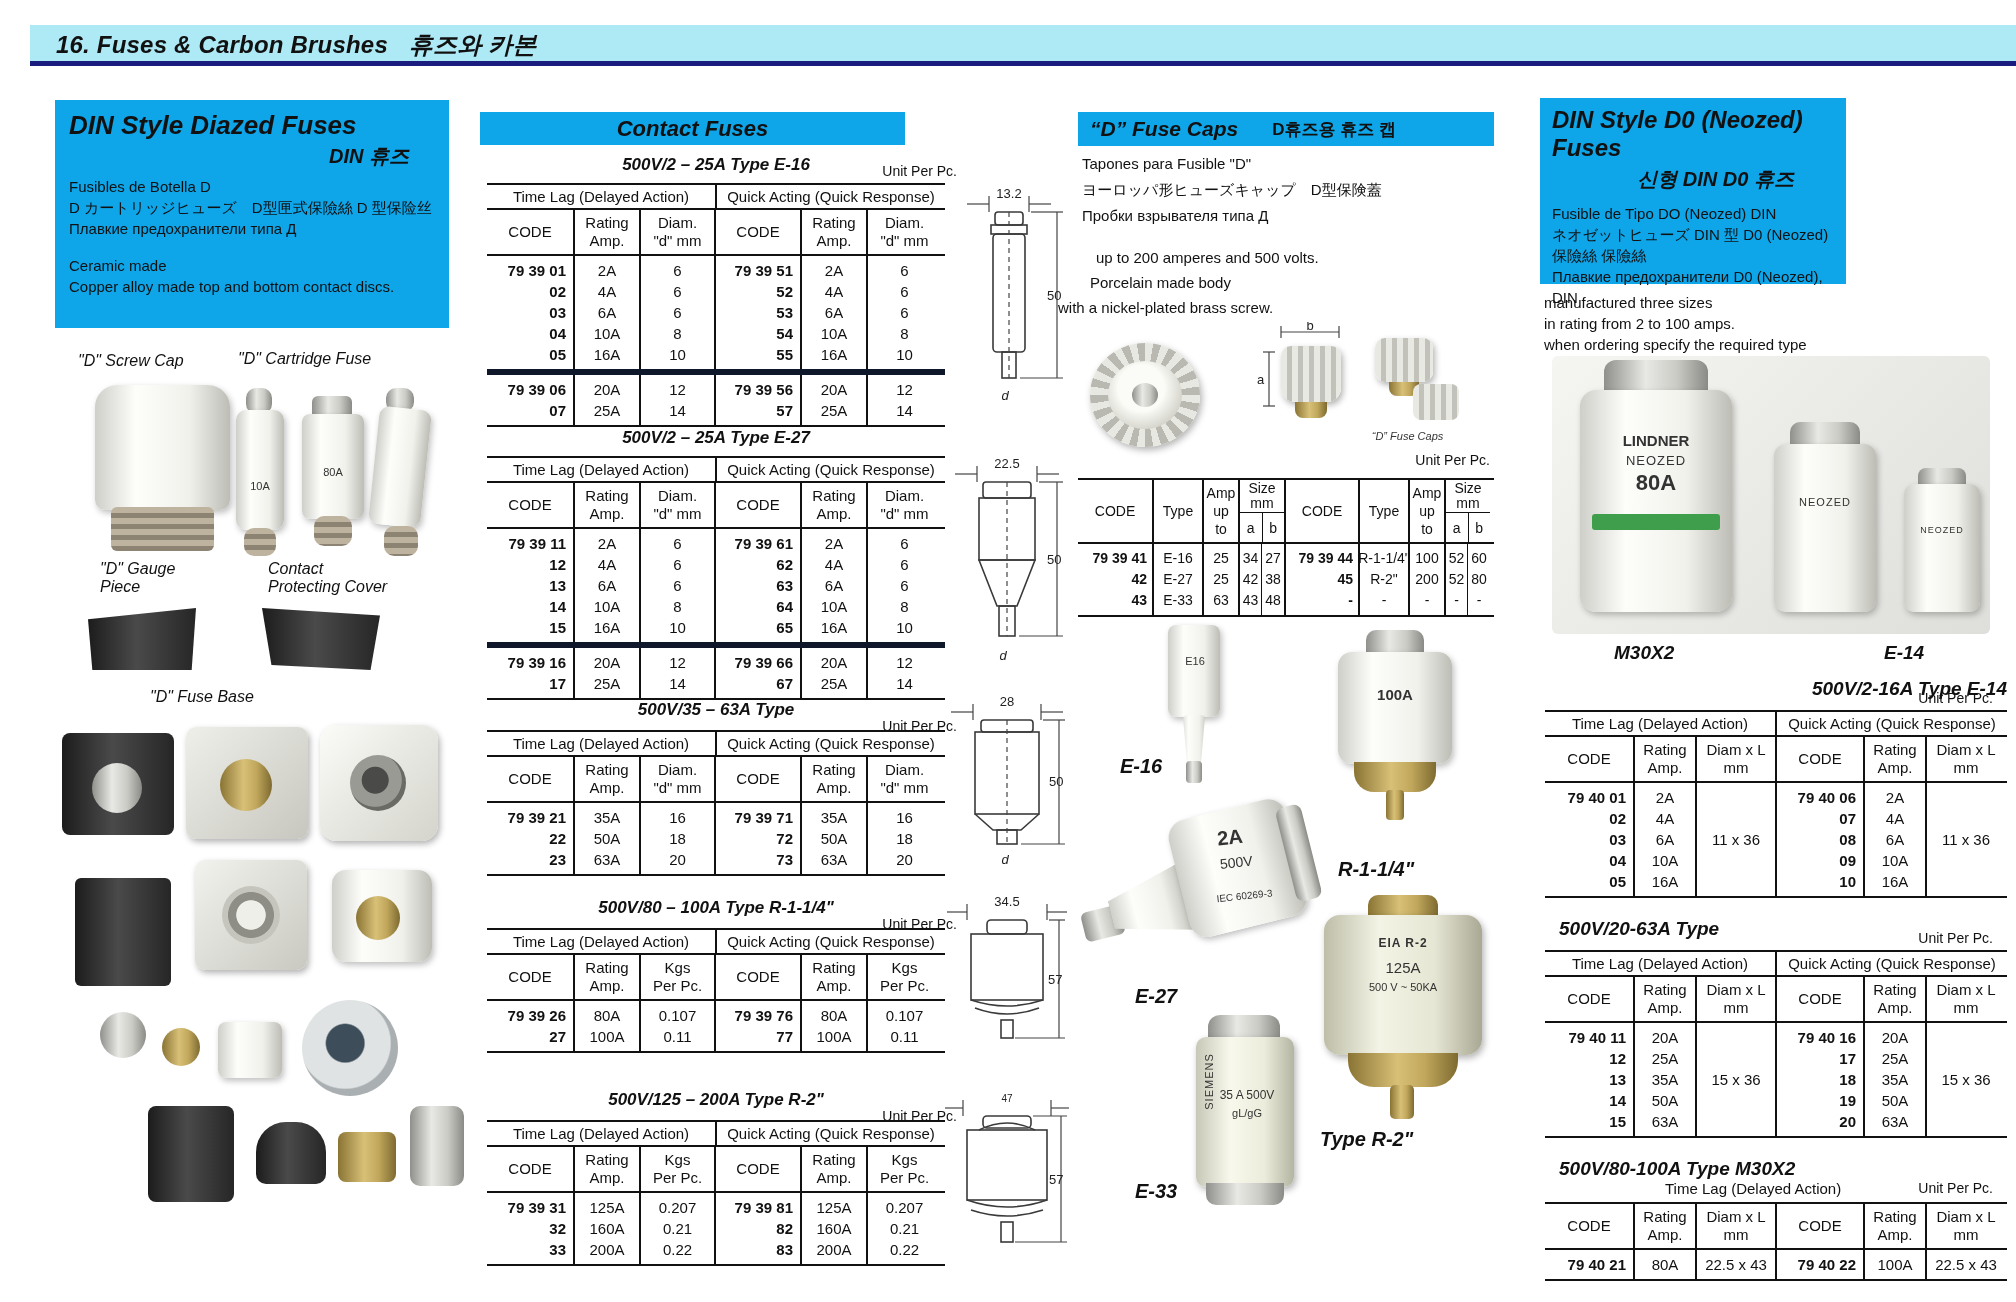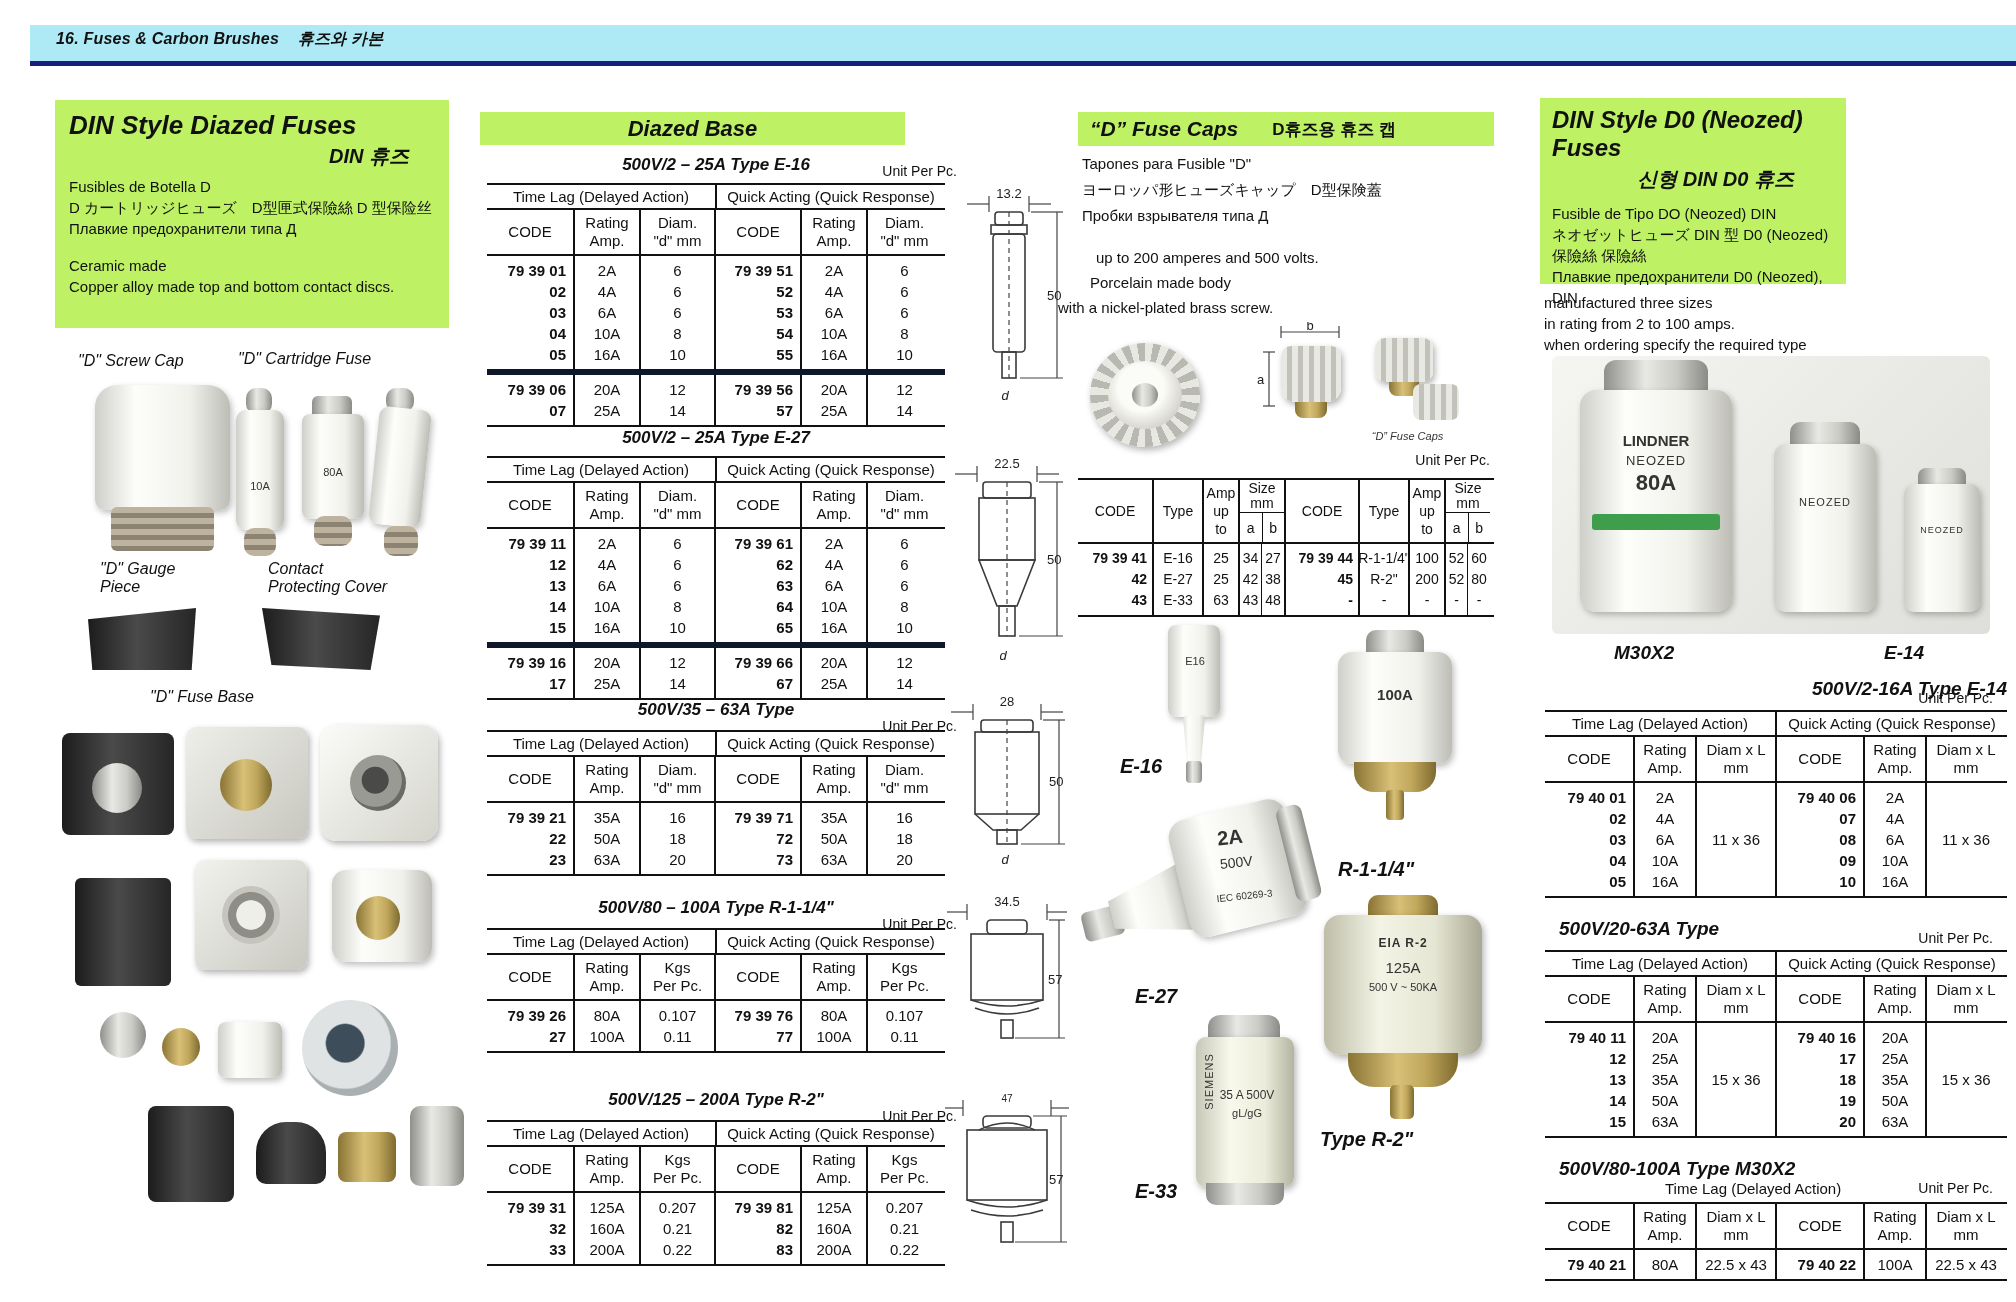--- a/index.html
+++ b/index.html
@@ -2,25 +2,25 @@
 <html><head>
 <meta charset="utf-8">
 <style>
   * { box-sizing: border-box; margin: 0; padding: 0; }
   html,body { width:2016px; height:1302px; background:#ffffff; font-family:"Liberation Sans", sans-serif; color:#111; }
   body { position:relative; overflow:hidden; }
   .abs { position:absolute; }
 
   
   .hdr-band { position:absolute; left:30px; top:25px; right:0; height:36px; background:#aeeaf6; }
-  .hdr-title { position:absolute; left:26px; top:4px; font-size:16px; font-weight:bold; font-style:italic; letter-spacing:0.2px; }
+  .hdr-title { position:absolute; left:26px; top:4px; font-size:24px; font-weight:bold; font-style:italic; letter-spacing:0.2px; }
   .hdr-rule { position:absolute; left:30px; top:61px; right:0; height:5px; background:#1b1d7e; }
 
   
-  .green { background:#bef264; }
+  .green { background:#0ea5e9; }
   .panel-title { font-size:26px; font-weight:bold; font-style:italic; }
   .panel-sub { font-size:20px; font-weight:bold; font-style:italic; text-align:right; }
   .txt15 { font-size:15px; line-height:24px; }
   .txt15t { font-size:15px; line-height:21px; }
   .secbar { display:flex; align-items:center; justify-content:center; font-size:22px; font-weight:bold; font-style:italic; }
 
   
   .tblwrap { position:absolute; }
   .tbl-title { text-align:center; font-size:17px; font-weight:bold; font-style:italic; white-space:nowrap; }
   .tbl-unit { position:absolute; right:2px; font-size:14px; }
@@ -149,21 +149,21 @@
   <div class="cyl brass" style="left:92px; top:168px; width:38px; height:38px; border-radius:50%;"></div>
   <div class="cyl white-cyl" style="left:148px; top:162px; width:64px; height:56px; border-radius:8px;"></div>
   <div class="cyl" style="left:232px; top:140px; width:96px; height:96px; border-radius:50%; background:radial-gradient(circle at 45% 45%, #3d4e5a 25%, #dfe3e4 27% 60%, #aab0b2 62%);"></div>
   <div class="cyl dark" style="left:78px; top:246px; width:86px; height:96px; border-radius:8px;"></div>
   <div class="cyl dark" style="left:186px; top:262px; width:70px; height:62px; border-radius:30px 30px 10px 10px;"></div>
   <div class="cyl brass" style="left:268px; top:272px; width:58px; height:50px; border-radius:8px;"></div>
   <div class="cyl metal" style="left:340px; top:246px; width:54px; height:80px; border-radius:10px;"></div>
 </div>
 
 <div class="abs green secbar" style="left:480px; top:112px; width:425px; height:33px;">
-  <span>Diazed Base</span>
+  <span>Contact Fuses</span>
 </div>
 
 <div class="tblwrap mid" style="left:487px; top:155px; width:458px;">
   <div class="tbl-title">500V/2 – 25A Type E-16</div>
   <div class="tbl-unit" style="top:8px; right:-12px;">Unit Per Pc.</div>
   <div style="margin-top:8px;">
       <div class="dtable">
         <div class="band1">
           <div class="b1 left">Time Lag (Delayed Action)</div>
           <div class="b1 right">Quick Acting (Quick Response)</div>

